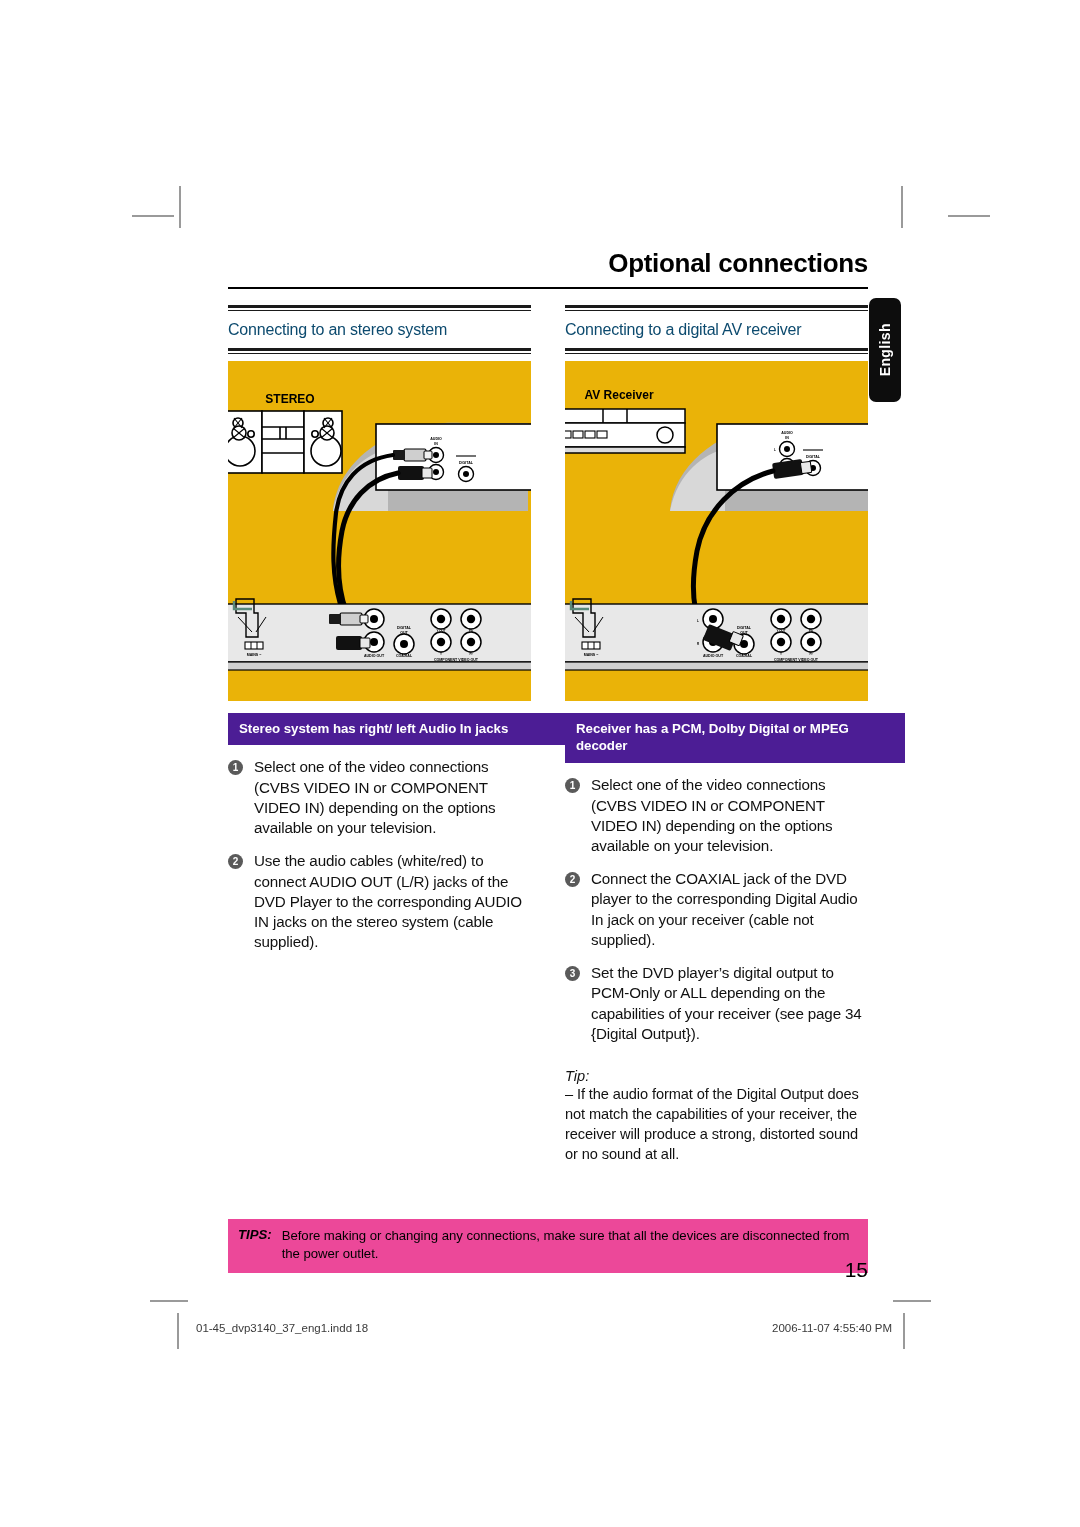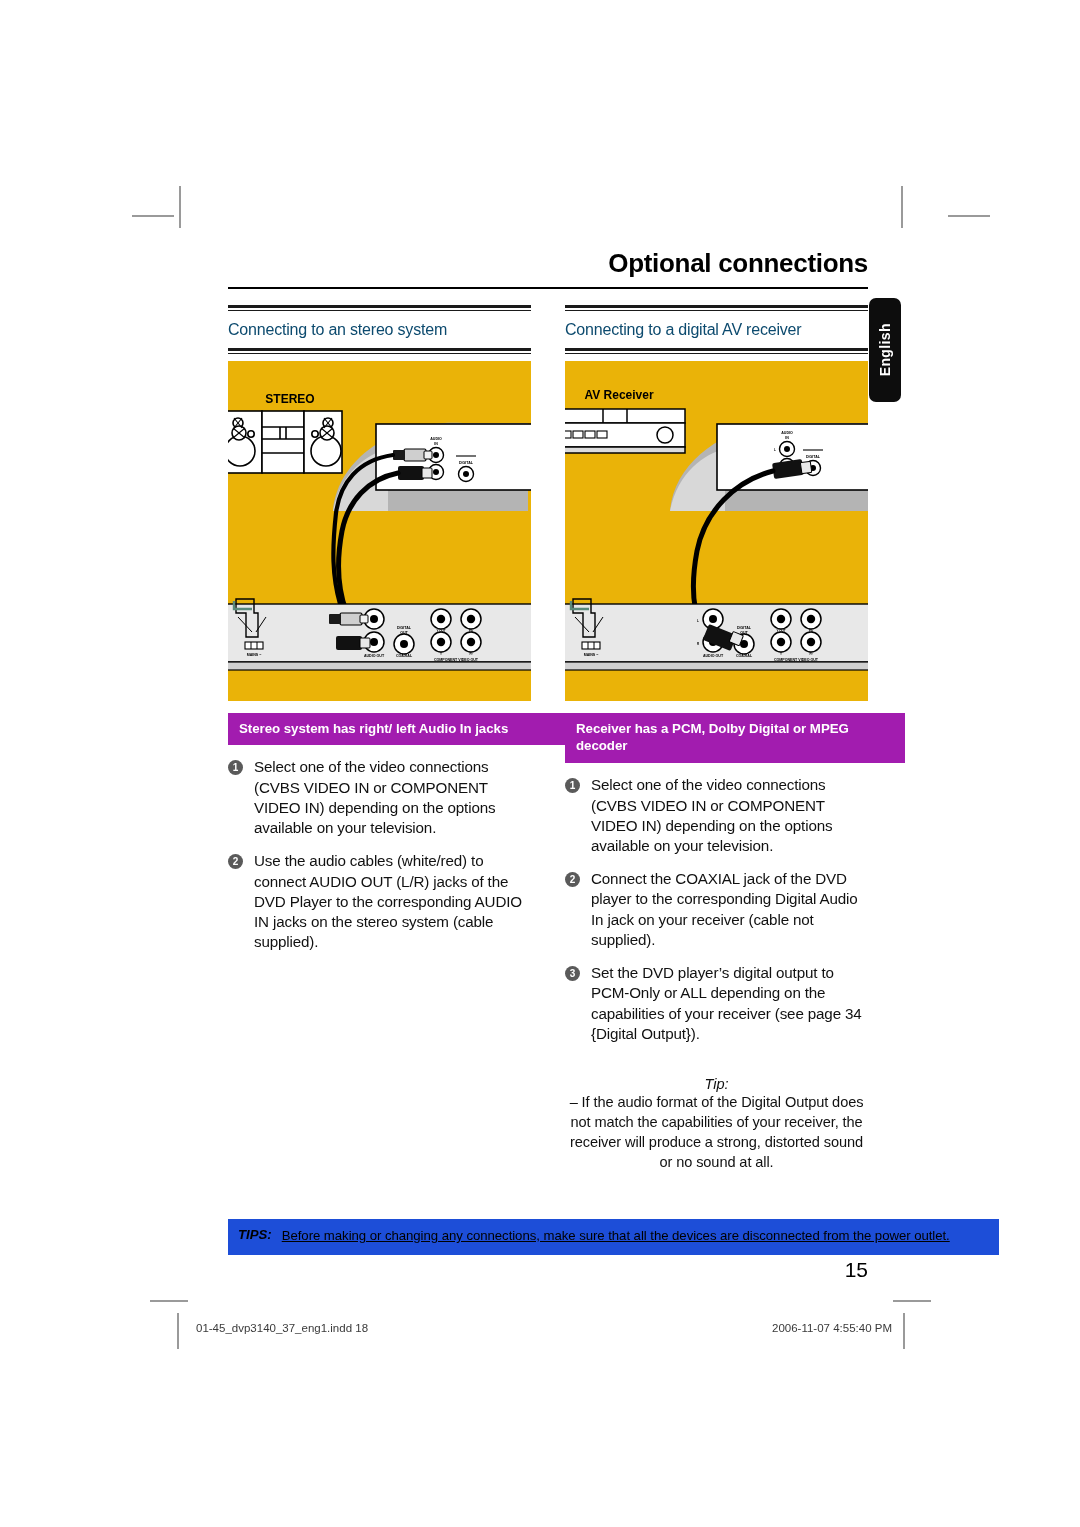--- a/index.html
+++ b/index.html
@@ -64,21 +64,21 @@
 
   
   .illus {
     position: relative; width: 303px; height: 340px;
     background: #eab308; margin-top: 7px; overflow: hidden;
   }
   .illus svg { display: block; }
 
   
   .subhead {
-    width: 340px; background: #a21caf; color: #fff;
+    width: 340px; background: #4c1d95; color: #fff;
     font-size: 13.3px; font-weight: bold; line-height: 1.35;
     padding: 7px 11px 8px 11px; letter-spacing: -0.05px;
     margin-top: 12px;
   }
 
   
   .steps { margin-top: 12px; }
   .step { position: relative; padding-left: 26px; margin-bottom: 13px; }
   .step-num {
     position: absolute; left: 0; top: 3px;
@@ -87,41 +87,41 @@
     font-size: 10px; font-weight: bold;
     display: flex; align-items: center; justify-content: center;
     line-height: 1;
   }
   .step-txt {
     font-size: 15.2px; line-height: 1.33; color: #111;
     letter-spacing: -0.15px;
   }
 
   
-  .tip { margin-top: 32px; text-align: center; }
+  .tip { margin-top: 24px; }
   .tip-label {
     font-size: 14.6px; font-style: italic; color: #111; margin-bottom: 1px;
   }
   .tip-body {
     font-size: 14.6px; color: #111;
     line-height: 1.36; letter-spacing: -0.1px;
   }
 
   
   .tips-bar {
-    position: absolute; left: 228px; top: 1219px; width: 771px;
-    background: #1d4ed8; padding: 8px 10px 10px 10px;
+    position: absolute; left: 228px; top: 1219px; width: 640px;
+    background: #ec4899; padding: 8px 10px 10px 10px;
     display: flex; gap: 10px;
   }
   .tips-key {
     font-size: 13.2px; font-weight: bold; font-style: italic; color: #000;
     flex: 0 0 auto;
   }
   .tips-val {
-    font-size: 13.2px; color: #000; line-height: 1.38; letter-spacing: -0.05px; text-decoration: underline;
+    font-size: 13.2px; color: #000; line-height: 1.38; letter-spacing: -0.05px;
   }
 
   .page-no {
     position: absolute; left: 800px; top: 1258px; width: 68px;
     text-align: right; font-size: 21px; color: #000;
   }
 
   
   .foot-rule-l { position: absolute; left: 150px; top: 1300px; width: 38px; height: 2px; background: #9a9a9a; }
   .foot-rule-r { position: absolute; left: 893px; top: 1300px; width: 38px; height: 2px; background: #9a9a9a; }

